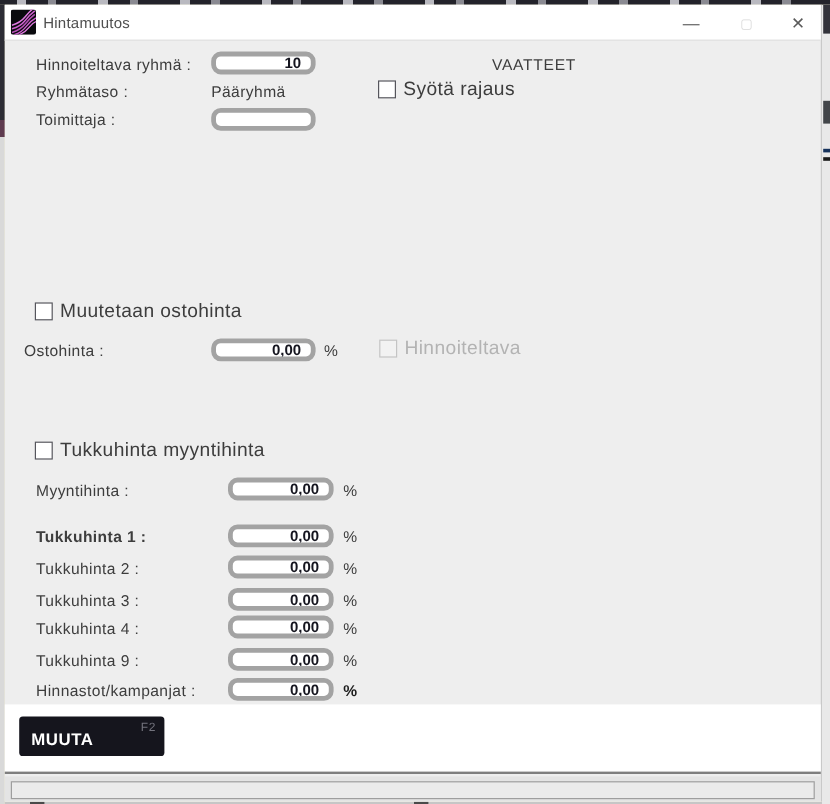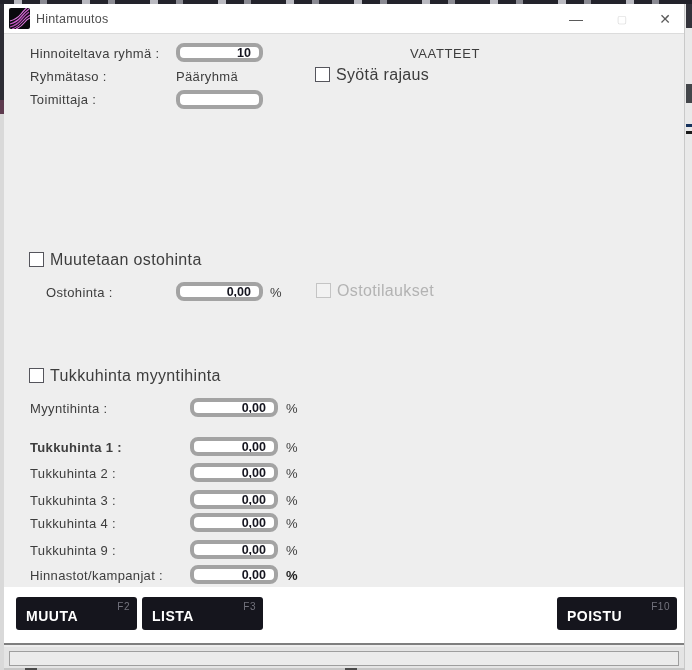--- a/index.html
+++ b/index.html
@@ -106,26 +106,26 @@
       <span class="cl">Syötä rajaus</span>
     </div>
 
     <span class="lbl" style="left:26px;top:88px;">Toimittaja :</span>
     <input class="field" style="left: 172px; top: 86px; width: 87px;" value="">
 
     <div class="chk" style="left:25px;top:248px;">
       <span class="box"></span>
       <span class="cl">Muutetaan ostohinta</span>
     </div>
-    <span class="lbl" style="left:42px;top:281px;text-align:right;">Ostohinta :</span>
+    <span class="lbl" style="left:16px;top:281px;text-align:right;">Ostohinta :</span>
     <input class="field" style="left: 172px; top: 278px; width: 87px;" value="0,00">
     <span class="pct" style="left:266px;top:281px;">%</span>
     <div class="chk disabled" style="left:312px;top:279px;">
       <span class="box"></span>
-      <span class="cl">Ostotilaukset</span>
+      <span class="cl">Hinnoiteltava</span>
     </div>
 
     <div class="chk" style="left:25px;top:364px;">
       <span class="box"></span>
       <span class="cl">Tukkuhinta myyntihinta</span>
     </div>
 
     <div id="sales-rows">
   <div>
     <span class="lbl" style="left: 26px; top: 397px;">Myyntihinta :</span>
@@ -168,28 +168,20 @@
     <input class="field" style="width: 88px; left: 186px; top: 561px;" value="0,00">
     <span class="pct bold" style="left: 282px; top: 564px;">%</span>
   </div>
 </div>
 
     <div class="btnbar">
       <div class="cmd muuta">
         <span class="cap">MUUTA</span>
         <span class="fk">F2</span>
       </div>
-      <div class="cmd lista">
-        <span class="cap">LISTA</span>
-        <span class="fk">F3</span>
-      </div>
-      <div class="cmd poistu">
-        <span class="cap">POISTU</span>
-        <span class="fk">F10</span>
-      </div>
     </div>
 
     <div class="statusbar">
       <div class="statusbox"></div>
     </div>
 
   </div>
 </div>
 
 </body></html>

